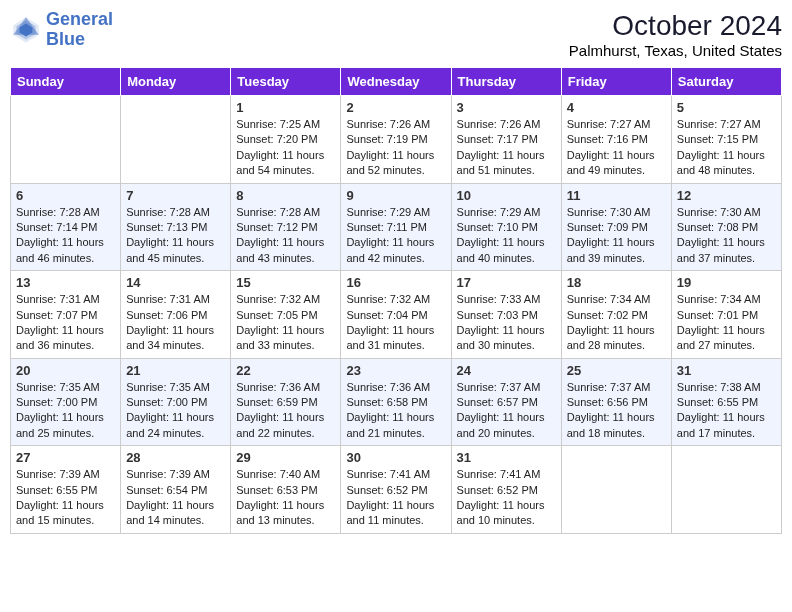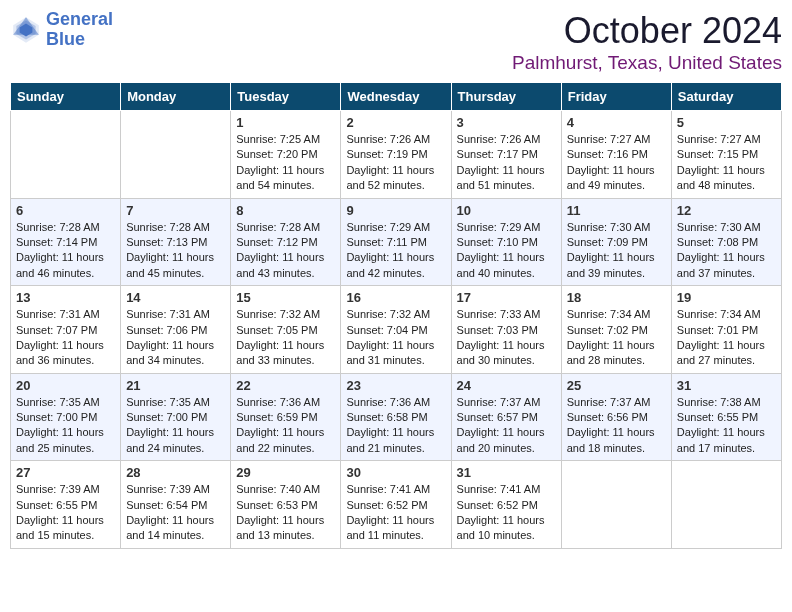--- a/index.html
+++ b/index.html
@@ -31,35 +31,35 @@
       color: #4472c4;
     }
     .logo-icon {
       width: 32px;
       height: 32px;
     }
     .title-area {
       text-align: right;
     }
     .month-title {
-      font-size: 36px;
+      font-size: 28px;
       font-weight: normal;
       color: #1a1a2e;
     }
     .location {
-      font-size: 19px;
-      color: #701a75;
+      font-size: 15px;
+      color: #000000;
     }
     table {
       width: 100%;
       border-collapse: collapse;
       table-layout: fixed;
     }
     th {
-      background-color: #0c4a6e;
+      background-color: #6d28d9;
       color: #fff;
       font-size: 13px;
       font-weight: bold;
       text-align: left;
       padding: 6px 6px;
       border: 1px solid #fff;
     }
     td {
       vertical-align: top;
       border: 1px solid #ccc;

